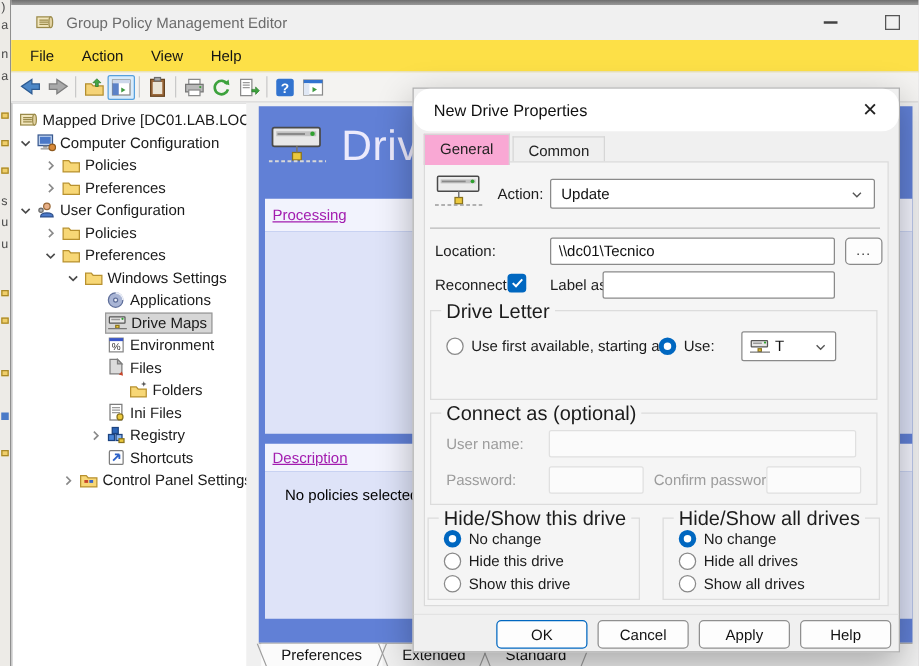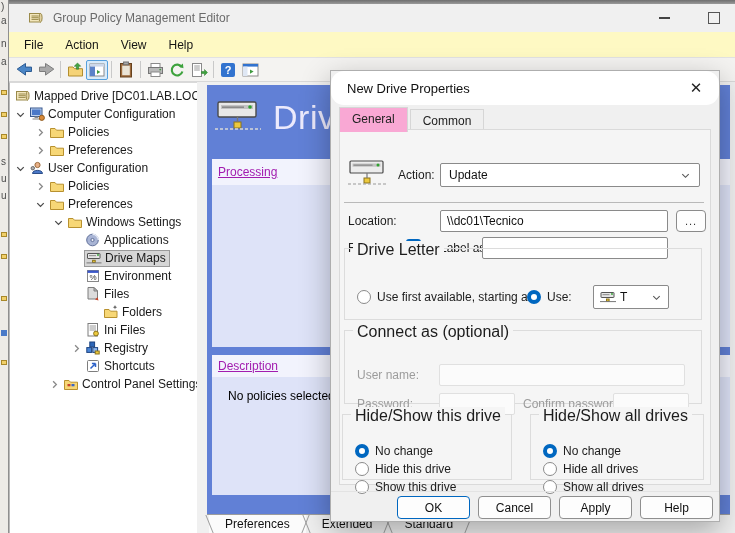--- a/index.html
+++ b/index.html
@@ -18,21 +18,21 @@
   
   .win { position:absolute; left:9px; top:0; width:726px; height:533px; background:#f0f0f0; }
   .win-topedge { height:4px; background:linear-gradient(#6f6f6f,#9a9a9a); }
   .titlebar { height:28px; display:flex; align-items:center; background:#f0f0f0; }
   .titlebar .app-ico { margin-left:19px; margin-right:9px; display:flex; }
   .title-text { color:#6b6b6b; font-size:12px; }
   .cap-btns { margin-left:auto; display:flex; align-items:center; gap:28px; margin-right:10px; }
   .cap-min { width:11px; height:1.6px; background:#444; }
   .cap-max { width:12px; height:12px; border:1.4px solid #555; background:transparent; }
 
-  .menubar { height:26px; display:flex; align-items:center; padding-left:4px; background:#fef9c3; border-bottom:1px solid #e2e2e2; }
+  .menubar { height:26px; display:flex; align-items:center; padding-left:4px; background:#fde047; border-bottom:1px solid #e2e2e2; }
   .menu-item { padding:4px 11px; font-size:12px; color:#141414; cursor:default; }
 
   .toolbar { height:24px; display:flex; align-items:center; padding-left:4px; background:#f4f3f1; border-bottom:1px solid #d8d8d8; }
   .tbtn { width:22px; height:20px; display:flex; align-items:center; justify-content:center; }
   .tbtn.boxed { border:1px solid #56a0dd; background:#d9ebfa; border-radius:2px; }
   .tsep { width:1px; height:17px; background:#c9c9c9; margin:0 3px; }
 
   .body { position:absolute; top:82px; left:0; right:0; bottom:0; display:flex; }
 
   
@@ -81,21 +81,21 @@
   .radio { width:14px; height:14px; border-radius:50%; border:1px solid #8a8a8a; background:#fff; flex:none; }
   .radio.sel { border:4px solid #0067c0; }
   .grp { position:absolute; border:1px solid #dcdcdc; }
   .grp-legend { position:absolute; top:-8px; left:8px; background:#f5f5f5; padding:0 4px; font-size:16px; color:#1c1c1c; }
   .rrow { display:flex; align-items:center; gap:6px; font-size:12px; }
 
   .dlg-btnrow { position:absolute; left:0; right:0; top:420px; height:32px; border-top:1px solid #e3e3e3; display:flex; align-items:center; justify-content:flex-end; gap:8px; padding-right:6px; }
   .dbtn { width:73px; height:23px; background:#fdfdfd; border:1px solid #8f8f8f; border-radius:4px; font:12px "Liberation Sans",sans-serif; color:#111; display:flex; align-items:center; justify-content:center; }
   .dbtn.default { border:1.6px solid #0067c0;margin-left:31px; }
 
-  .abs { position:absolute;margin-top:20px; }
+  .abs { position:absolute; }
   svg { display:block; }
 </style>
 </head>
 <body>
 
 <div class="screen">
 
   <div class="bg-strip">
     <span class="bg-frag" style="top:1px">)</span>
     <span class="bg-frag" style="top:15px">a</span>

